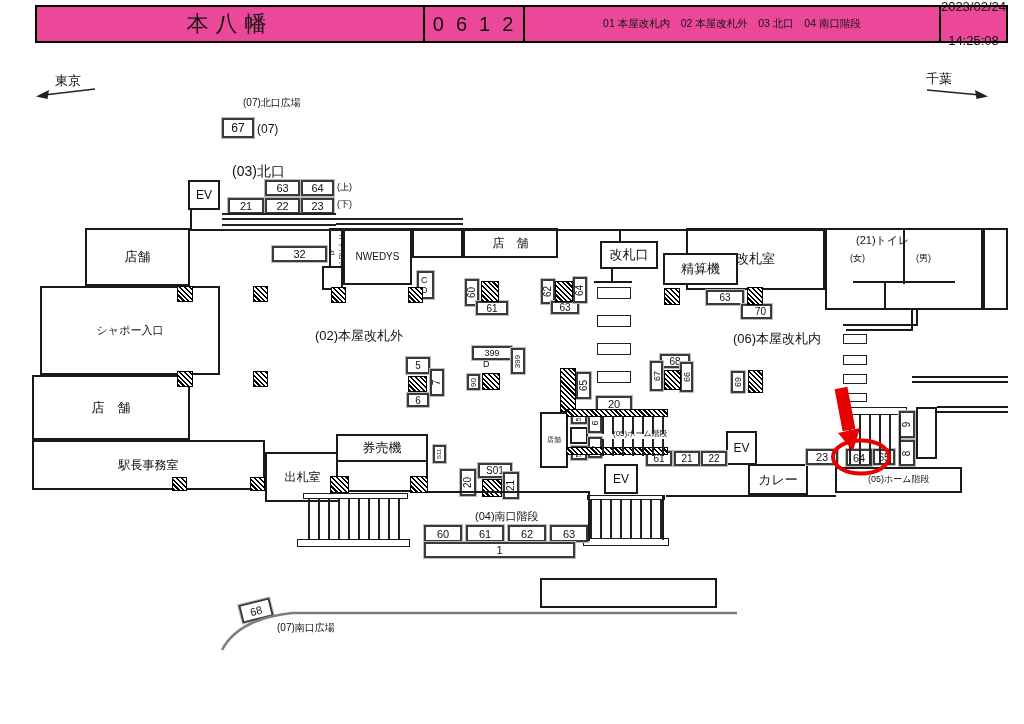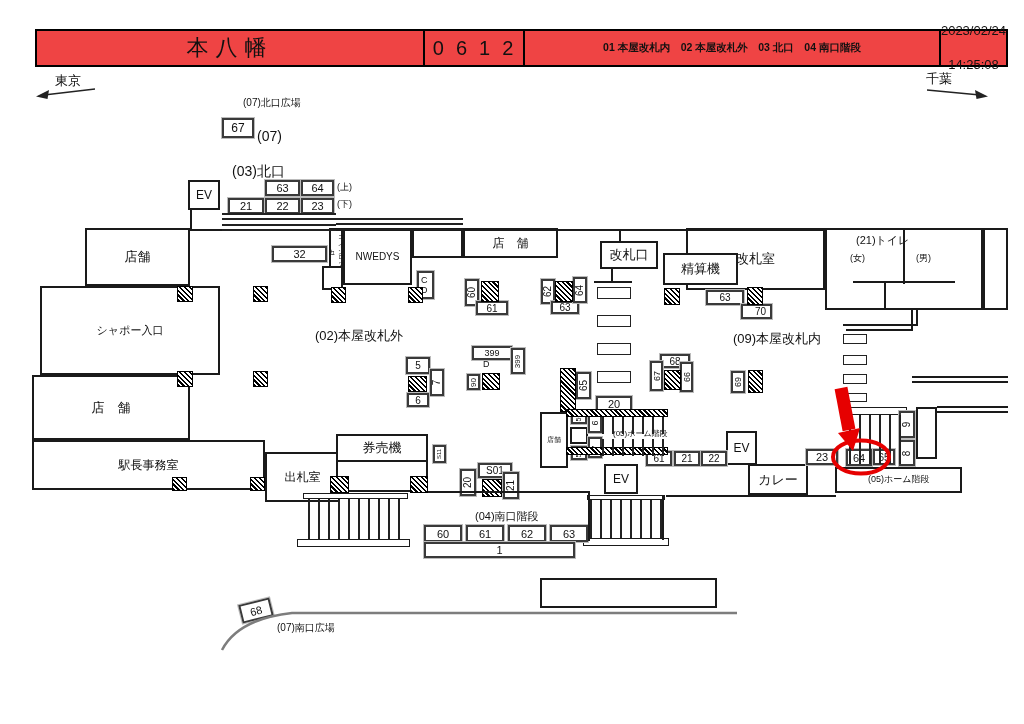--- a/index.html
+++ b/index.html
@@ -1,24 +1,24 @@
 <!DOCTYPE html>
 <html><head>
 <meta charset="utf-8">
 <style>
   html,body{margin:0;padding:0;background:#fff;}
   #stage{position:relative;width:1024px;height:724px;background:#fff;overflow:hidden;
          font-family:"Liberation Sans","DejaVu Sans",sans-serif;color:#111;}
   
-  .hdr{position:absolute;left:35px;top:29px;width:973px;height:38px;background:#ef4444;
+  .hdr{position:absolute;left:35px;top:5px;width:973px;height:38px;background:#ec4899;
        border:2.5px solid #000;display:flex;box-sizing:border-box;}
   .hcell{display:flex;align-items:center;justify-content:center;box-sizing:border-box;}
   .hc-station{width:405px;border-right:2px solid #000;font-size:22px;letter-spacing:7px;}
   .hc-code{width:100px;border-right:2px solid #000;font-size:20px;letter-spacing:12px;padding-left:10px;}
-  .hc-legend{width:434px;border-right:2px solid #000;flex-direction:column;font-size:10.5px;line-height:1.45;font-weight:bold;}
+  .hc-legend{width:434px;border-right:2px solid #000;flex-direction:column;font-size:10.5px;line-height:1.45;}
   .hc-dt{flex:1;flex-direction:column;font-size:13px;line-height:1.3;gap:17px;}
   
   .abs{position:absolute;box-sizing:border-box;}
   .room{border:2px solid #1a1a1a;background:#fff;display:flex;align-items:center;justify-content:center;text-align:center;}
   .bar{border:1.5px solid #1a1a1a;background:#fff;}
   .adbox{border:2px solid #3a3a3a;background:#fff;display:flex;align-items:center;justify-content:center;
          box-shadow:0 0 0 1px #bbb;}
   .rtxt{display:inline-block;transform:rotate(-90deg);white-space:nowrap;}
   .tilt{transform:rotate(-14deg);}
   .tl{white-space:nowrap;}
@@ -163,26 +163,26 @@
       <div class="abs adbox" style="left: 433px; top: 445px; width: 13px; height: 18px; font-size: 6px;">
         <span class="rtxt">S11</span>
       </div>
       <div class="abs adbox" style="left: 424px; top: 525px; width: 38px; height: 17px; font-size: 11px;">60</div>
       <div class="abs adbox" style="left: 466px; top: 525px; width: 38px; height: 17px; font-size: 11px;">61</div>
       <div class="abs adbox" style="left: 508px; top: 525px; width: 38px; height: 17px; font-size: 11px;">62</div>
       <div class="abs adbox" style="left: 550px; top: 525px; width: 38px; height: 17px; font-size: 11px;">63</div>
       <div class="abs adbox" style="left: 424px; top: 542px; width: 151px; height: 16px; font-size: 11px;">1</div>
       <div class="abs adbox tilt" style="left: 240px; top: 601px; width: 32px; height: 19px; font-size: 11px;">68</div>
       <div class="abs tl" style="left: 243px; top: 96px; font-size: 10px;">(07)北口広場</div>
-      <div class="abs tl" style="left: 257px; top: 122px; font-size: 14px; margin-top: 6px;">(07)</div>
+      <div class="abs tl" style="left: 257px; top: 122px; font-size: 12px;">(07)</div>
       <div class="abs tl" style="left: 232px; top: 163px; font-size: 14px;">(03)北口</div>
       <div class="abs tl" style="left: 337px; top: 181px; font-size: 9px;">(上)</div>
       <div class="abs tl" style="left: 337px; top: 198px; font-size: 9px;">(下)</div>
       <div class="abs tl" style="left: 315px; top: 327px; font-size: 13px;">(02)本屋改札外</div>
-      <div class="abs tl" style="left: 733px; top: 330px; font-size: 13px;">(09)本屋改札内</div>
+      <div class="abs tl" style="left: 733px; top: 330px; font-size: 13px;">(06)本屋改札内</div>
       <div class="abs tl" style="left: 483px; top: 359px; font-size: 9px;">D</div>
       <div class="abs tl" style="left: 856px; top: 233px; font-size: 11px;">(21)トイレ</div>
       <div class="abs tl" style="left: 850px; top: 252px; font-size: 9px;">(女)</div>
       <div class="abs tl" style="left: 916px; top: 252px; font-size: 9px;">(男)</div>
       <div class="abs tl" style="left: 613px; top: 428px; font-size: 8px;">(05)ホーム階段</div>
       <div class="abs tl" style="left: 868px; top: 473px; font-size: 9px;">(05)ホーム階段</div>
       <div class="abs tl" style="left: 475px; top: 509px; font-size: 11px;">(04)南口階段</div>
       <div class="abs tl" style="left: 277px; top: 621px; font-size: 10px;">(07)南口広場</div>
       <div class="abs tl" style="left: 55px; top: 72px; font-size: 13px;">東京</div>
       <div class="abs tl" style="left: 926px; top: 70px; font-size: 13px;">千葉</div>

